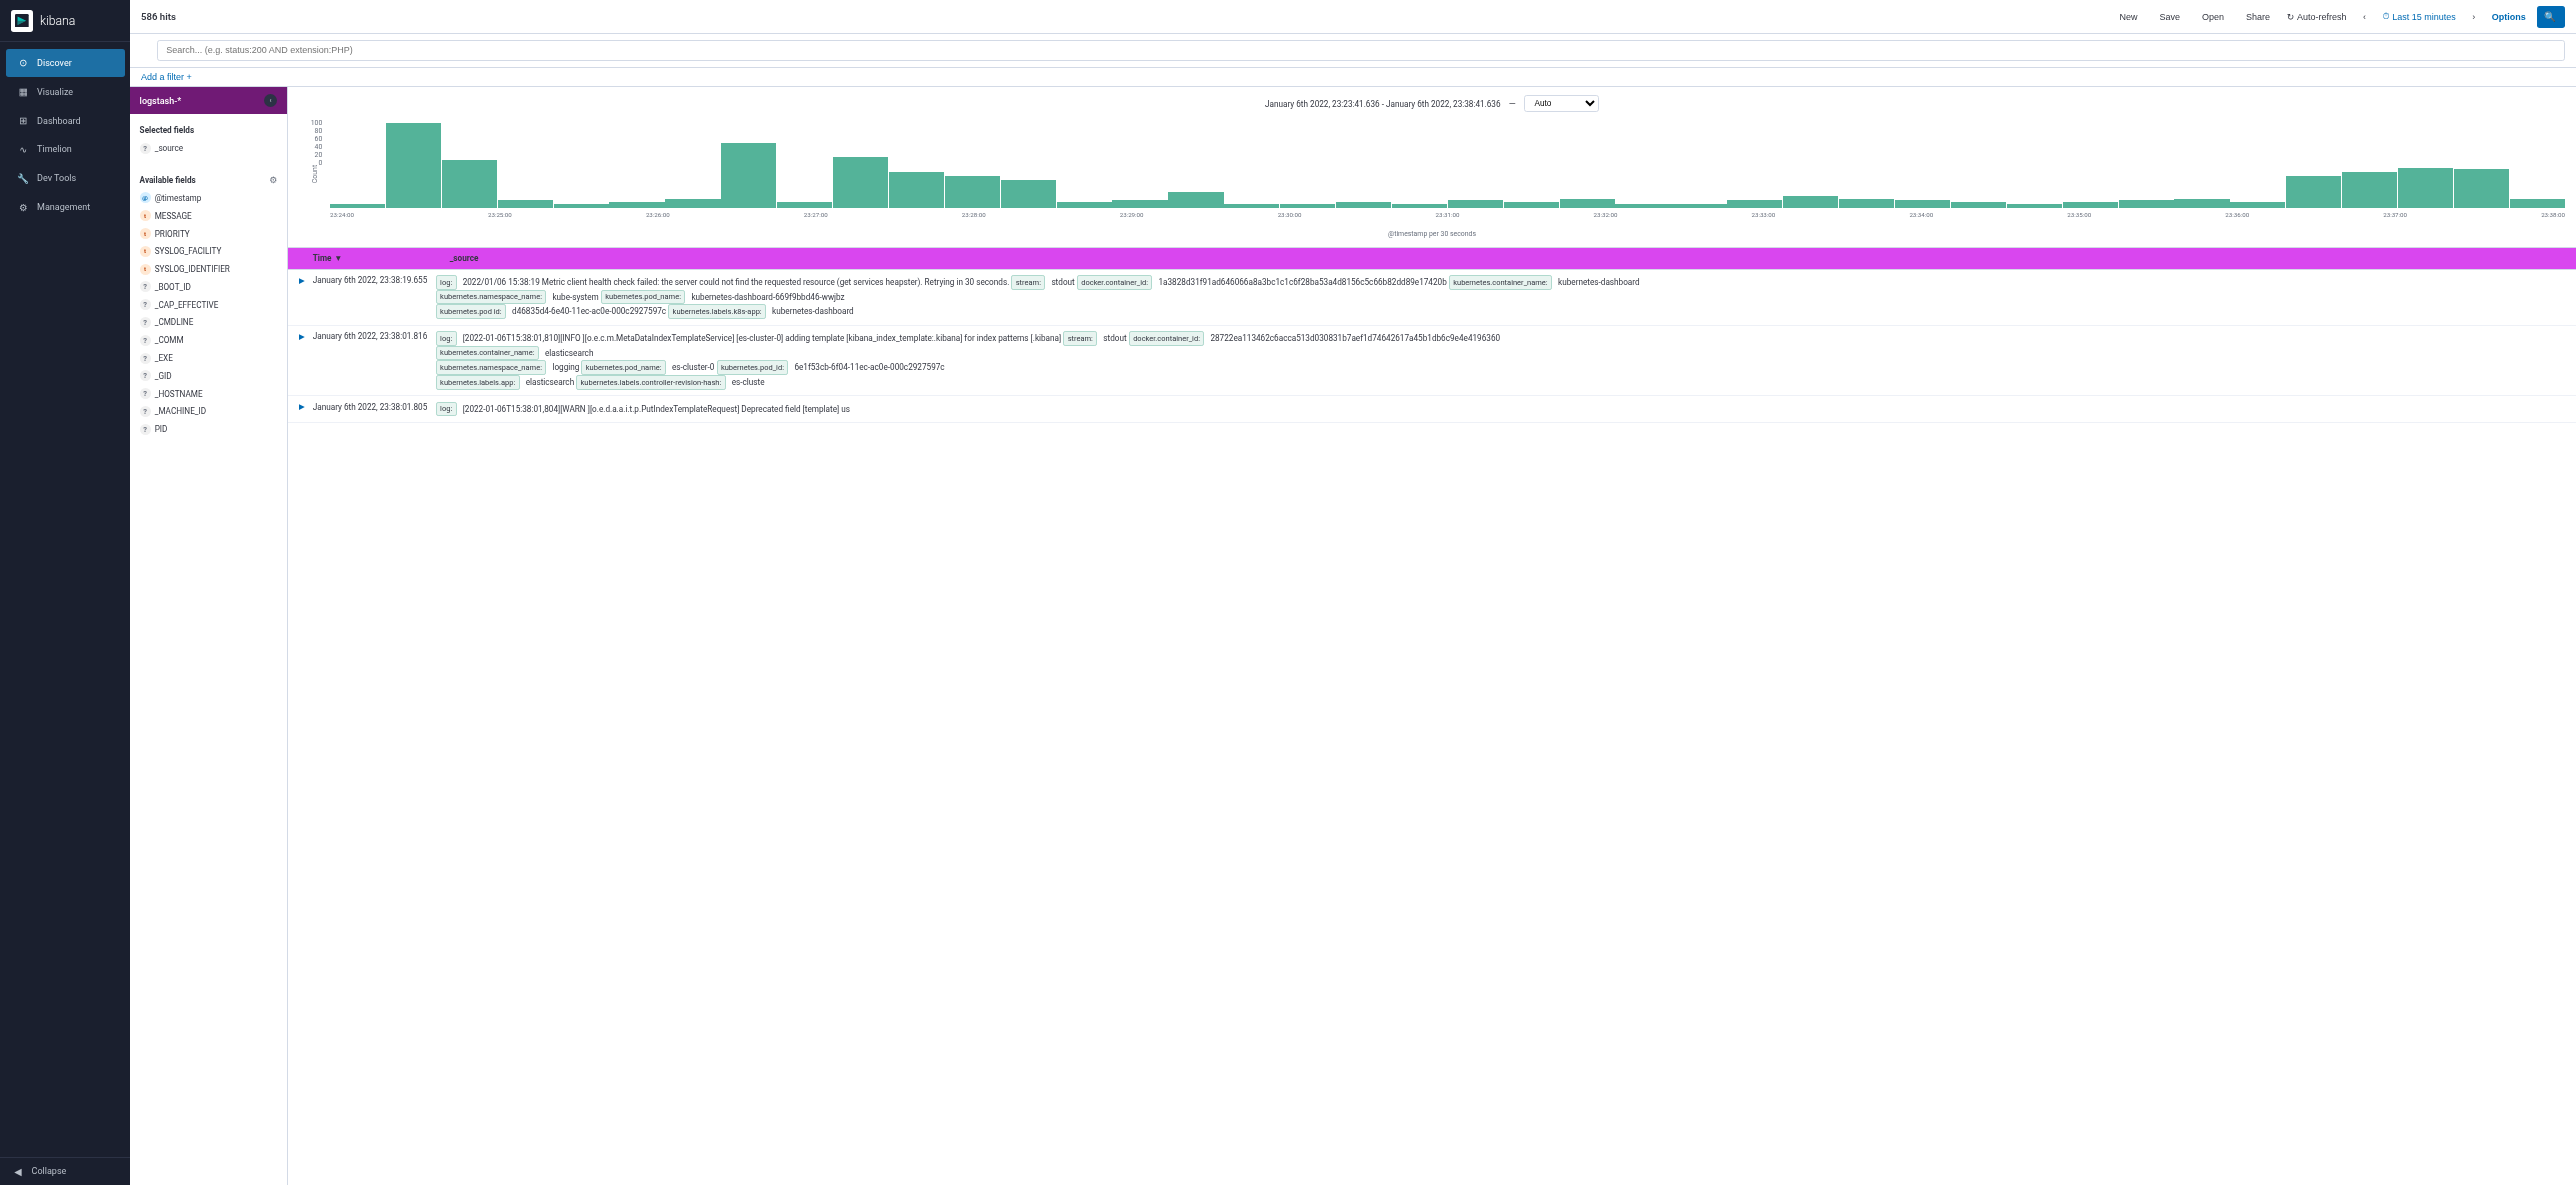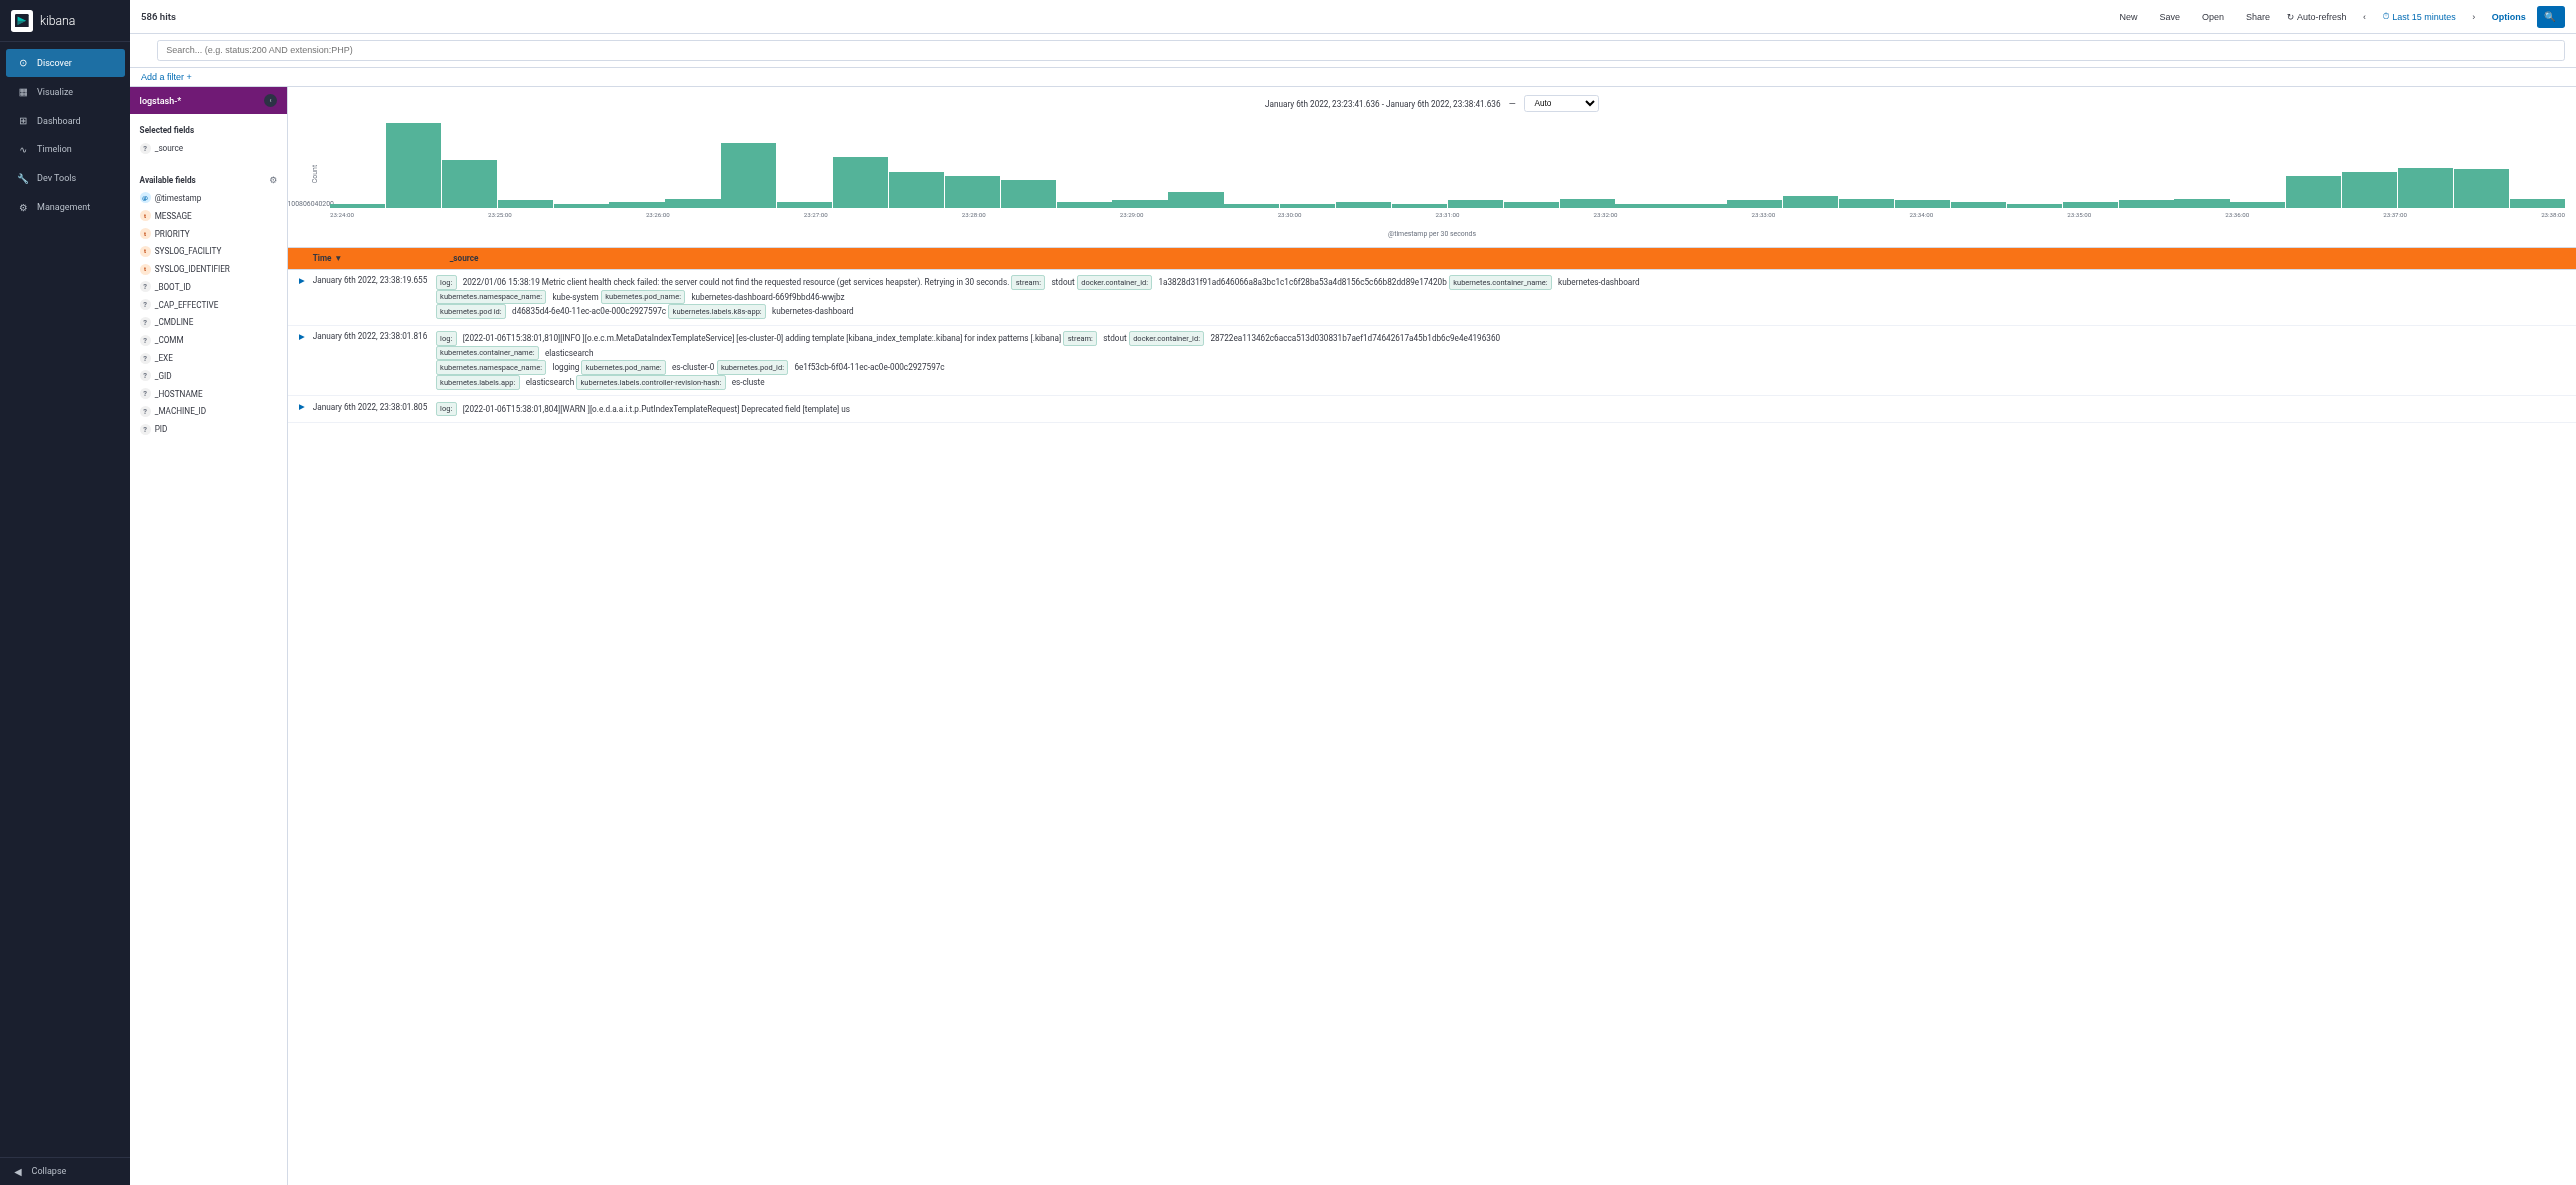--- a/index.html
+++ b/index.html
@@ -297,21 +297,22 @@
       position: relative;
       height: 110px;
     }
     .chart-y-axis {
       position: absolute;
       left: 0;
       top: 0;
       bottom: 20.6px;
       width: 27.4px;
       display: flex;
-      justify-content: center;
+      flex-direction: column;
+      justify-content: flex-start;
       align-items: flex-end;
       padding-right: 4.1px;
       font-size: 6.9px;
       color: #69707d;
     }
     .chart-bars-wrapper {
       position: absolute;
       left: 31px;
       right: 0;
       top: 0;
@@ -349,21 +350,21 @@
     }
 
     
     .table-area {
       flex: 1;
       overflow-y: auto;
       background: #fff;
     }
     .table-header {
       display: flex;
-      background: #f97316;
+      background: #d946ef;
       border-bottom: 1.4px solid #d3dae6;
       padding: 5.5px 11px;
       position: sticky;
       top: 0;
       z-index: 10;
     }
     .table-col-time {
       width: 137px;
       flex-shrink: 0;
       font-size: 8.2px;

